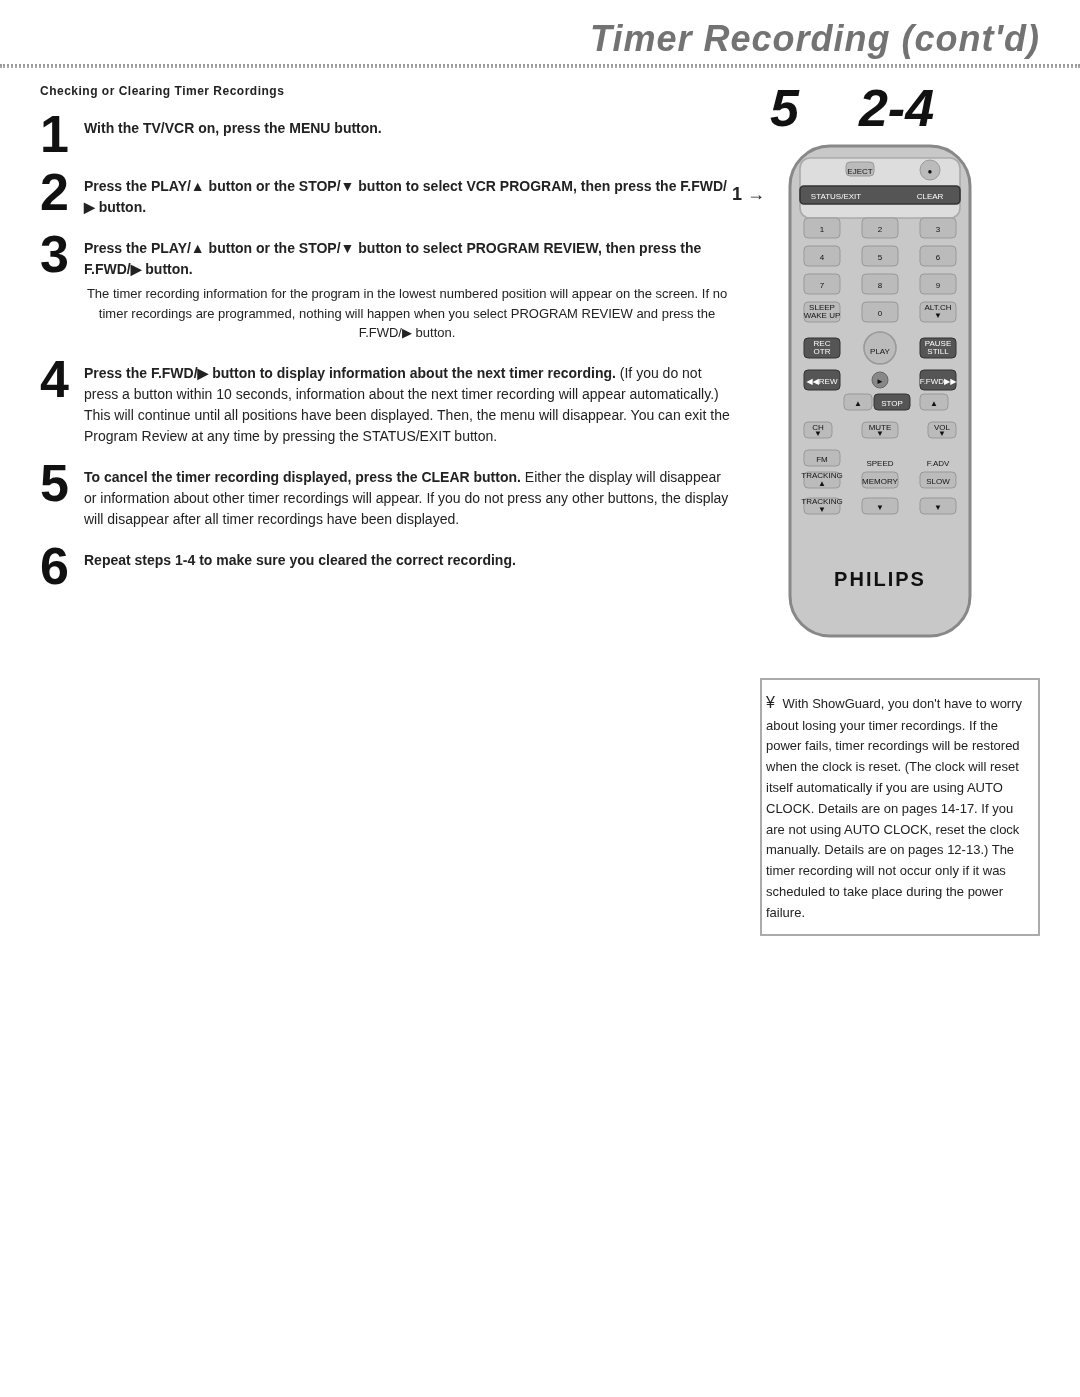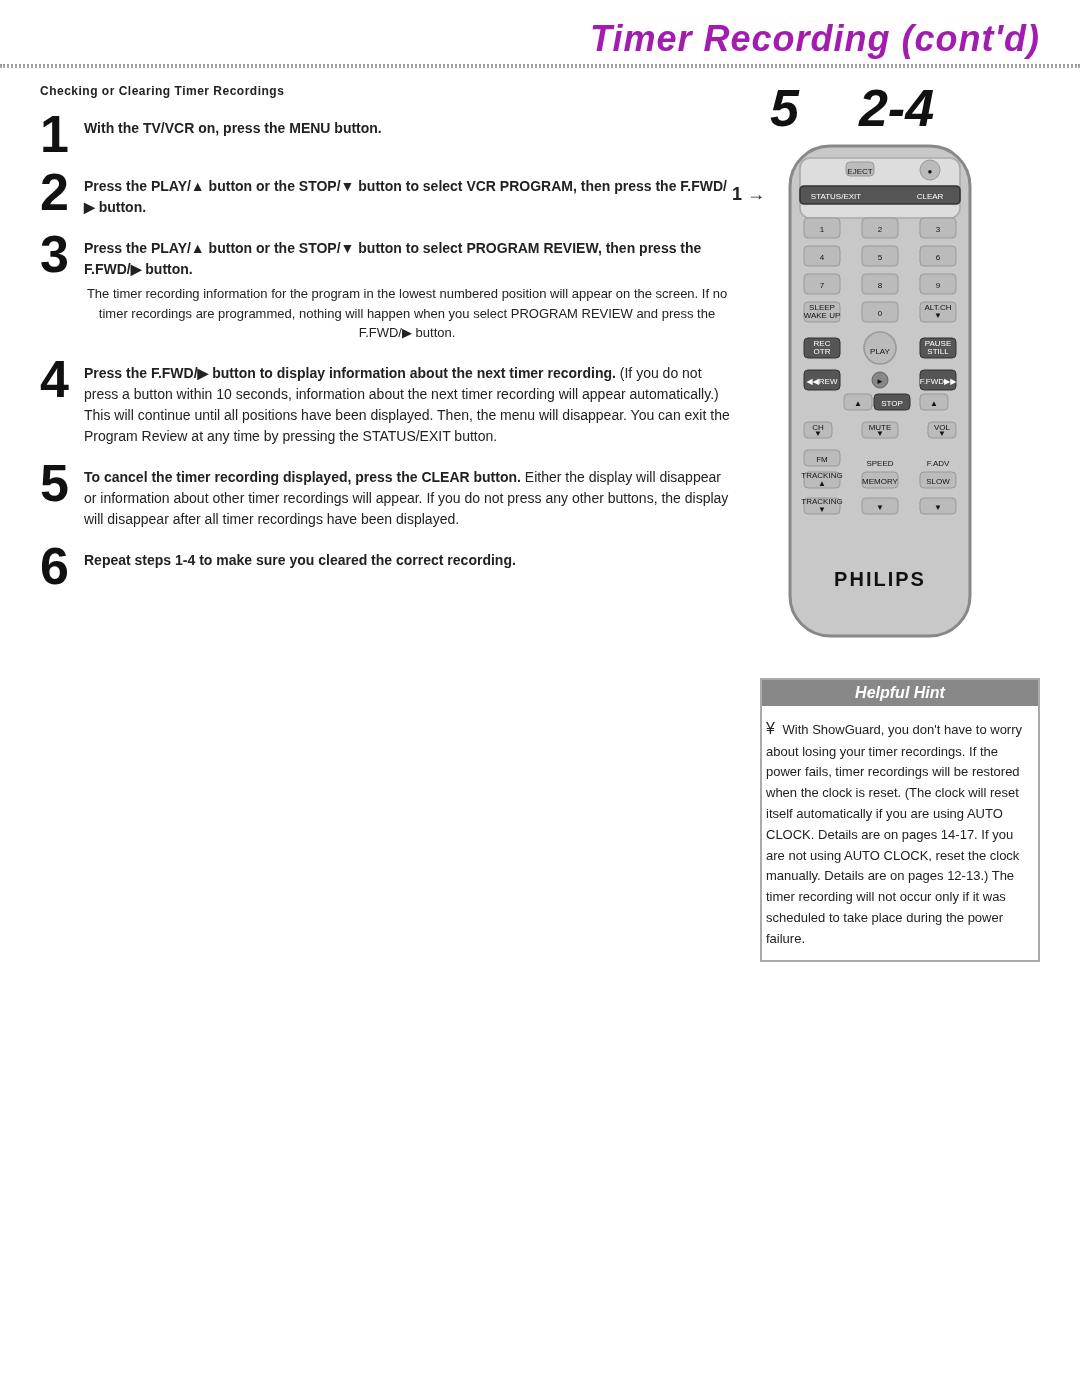--- a/index.html
+++ b/index.html
@@ -17,21 +17,21 @@
     
     .page-header {
       text-align: right;
       padding: 18px 40px 4px 40px;
       border-bottom: 2px dotted #999;
     }
     .page-title {
       font-size: 36px;
       font-style: italic;
       font-weight: bold;
-      color: #a21caf;
+      color: #737373;
       letter-spacing: 1px;
     }
     .dotted-rule {
       border: none;
       border-top: 2px dotted #aaa;
       margin: 0 0 0 0;
     }
 
     
     .main-content {
@@ -334,21 +334,20 @@
           <rect x="80" y="178" width="18" height="8" rx="2" fill="#bbb" stroke="#999" stroke-width="0.5"></rect>
           <text x="89" y="184" class="remote-text" font-size="4">▼</text>
 
           <text x="60" y="222" class="philips-text">PHILIPS</text>
 
         </svg>
       </div>
     </div>
 
     <div class="hint-box">
-      <div class="hint-title">Helpful Hint</div>
       <div class="hint-content">
         <p>
           <span class="bullet">¥</span>
           <span>With ShowGuard, you don't have to worry about losing your timer recordings. If the power fails, timer recordings will be restored when the clock is reset. (The clock will reset itself automatically if you are using AUTO CLOCK. Details are on pages 14-17. If you are not using AUTO CLOCK, reset the clock manually. Details are on pages 12-13.) The timer recording will not occur only if it was scheduled to take place during the power failure.</span>
         </p>
       </div>
     </div>
 
   </div>
 

